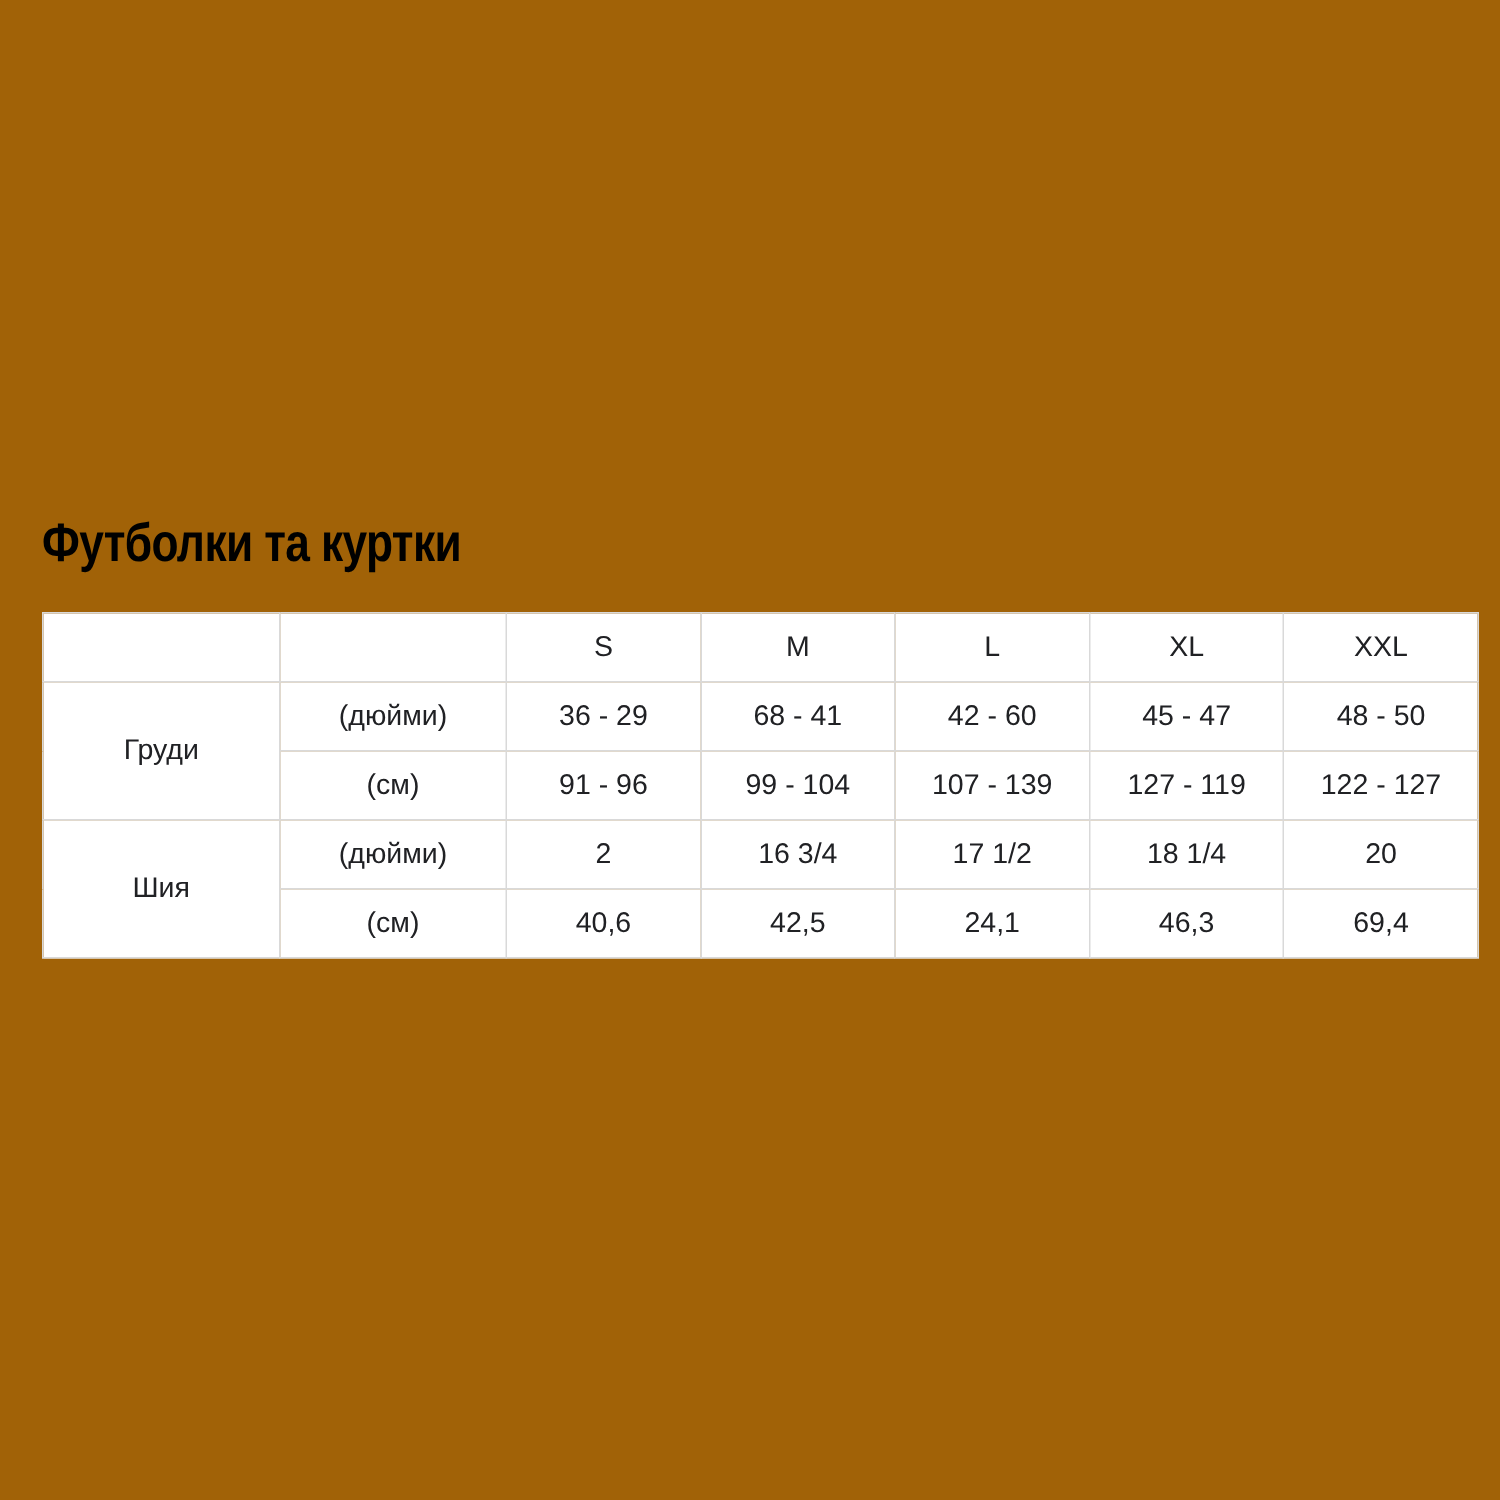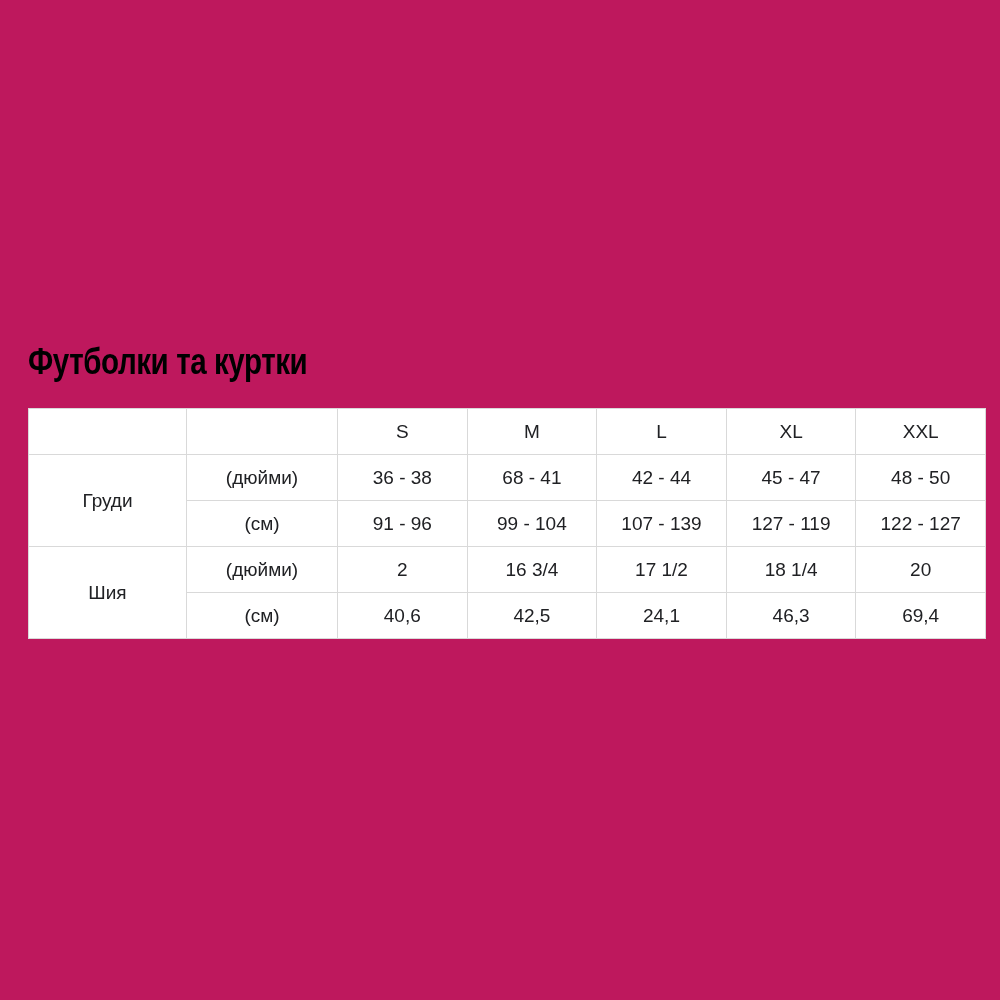--- a/index.html
+++ b/index.html
@@ -5,21 +5,21 @@
   html, body {
     margin: 0;
     padding: 0;
     background: #ffffff;
     font-family: "Liberation Sans", sans-serif;
   }
   .page {
     position: relative;
     width: 1000px;
     height: 1000px;
-    background: #be185d;
+    background: #a16207;
     overflow: hidden;
   }
   .page-title {
     position: absolute;
     left: 28px;
     top: 344px;
     margin: 0;
     font-size: 36px;
     line-height: 1;
     font-weight: 800;
@@ -80,23 +80,23 @@
         <th>L</th>
         <th>XL</th>
         <th>XXL</th>
       </tr>
     </thead>
 
     <tbody>
       <tr>
         <td rowspan="2">Груди</td>
         <td>(дюйми)</td>
-        <td>36 - 38</td>
+        <td>36 - 29</td>
         <td>68 - 41</td>
-        <td>42 - 44</td>
+        <td>42 - 60</td>
         <td>45 - 47</td>
         <td>48 - 50</td>
       </tr>
       <tr>
         <td>(см)</td>
         <td>91 - 96</td>
         <td>99 - 104</td>
         <td>107 - 139</td>
         <td>127 - 119</td>
         <td>122 - 127</td>

